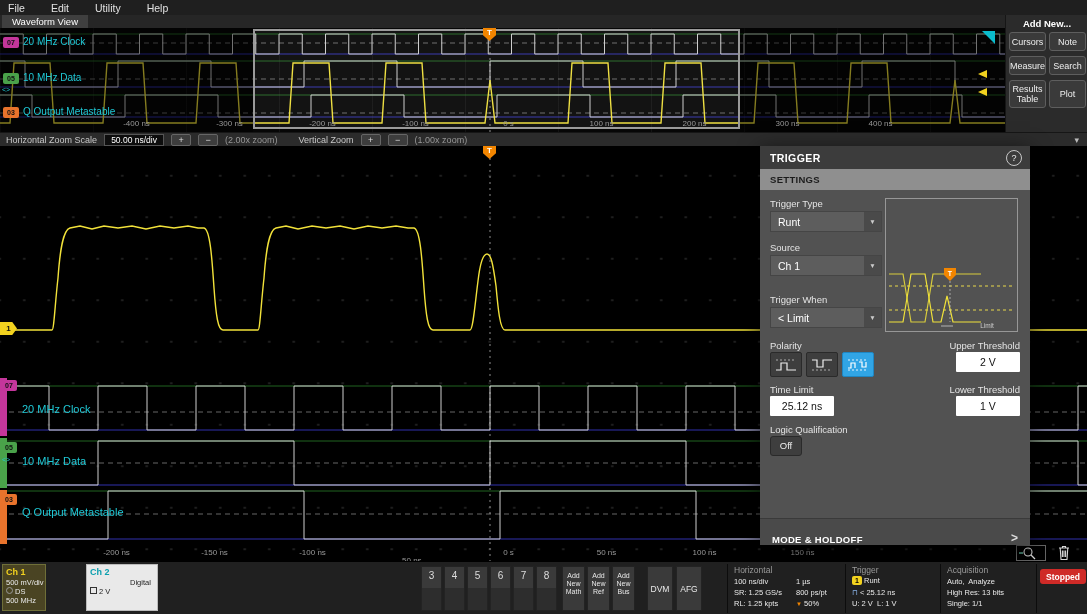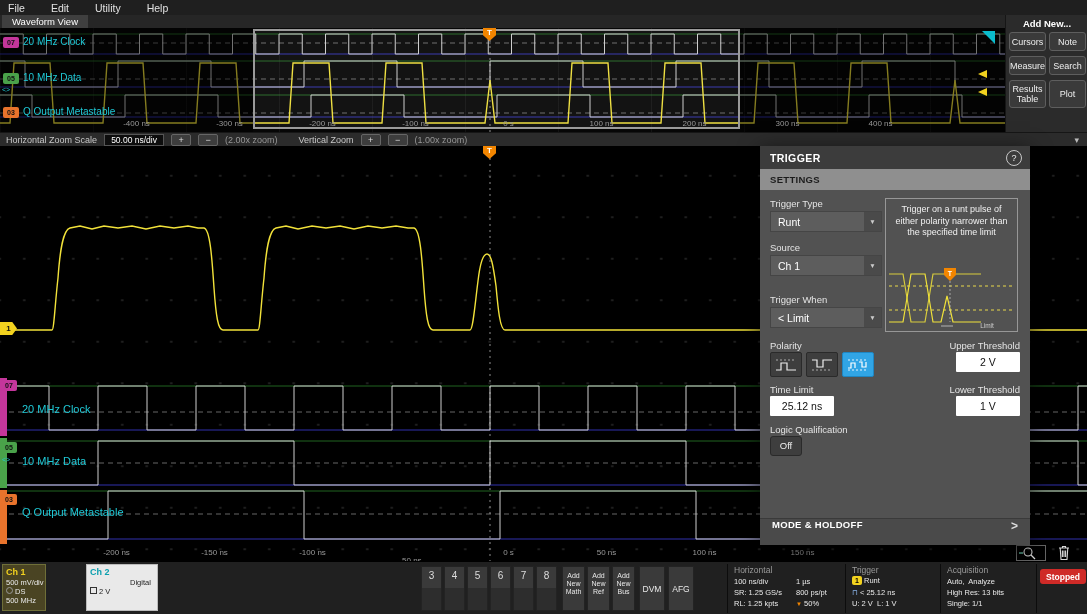--- a/index.html
+++ b/index.html
@@ -51,33 +51,33 @@
   .panel-tab{position:absolute;left:0;top:23px;width:270px;height:21px;background:#8f8f8f;display:flex;align-items:center;}
   .panel-tab span{font-size:9.5px;font-weight:bold;color:#1c1c1c;margin-left:10px;letter-spacing:.3px;}
   .lbl{position:absolute;color:#e4e4e4;font-size:9.5px;white-space:nowrap;text-align:right;}
   .dd{position:absolute;background:#5d5d5d;border:1px solid #454545;color:#fff;font-size:10.5px;display:flex;align-items:center;padding-left:7px;box-sizing:border-box;}
   .dd .arr{position:absolute;right:0;top:0;bottom:0;width:17px;background:#4a4a4a;display:flex;align-items:center;justify-content:center;font-size:6.5px;color:#ccc;}
   .inp{position:absolute;background:#fff;color:#111;font-size:10.5px;display:flex;align-items:center;justify-content:center;border-radius:1px;}
   .descbox{position:absolute;left:125px;top:52px;width:133px;height:134px;border:1px solid #979797;box-sizing:border-box;}
   .desctext{font-size:9px;line-height:11.5px;color:#f0f0f0;text-align:center;padding:5px 6px 0 6px;}
   .polbtn{position:absolute;width:32px;height:25px;background:#3e3e3e;border:1px solid #2a2a2a;border-radius:2px;display:flex;align-items:center;justify-content:center;box-sizing:border-box;}
   .polbtn.sel{background:#31a5e5;border-color:#1f86c2;}
-  .modebar{position:absolute;left:0;top:372px;width:270px;height:27px;background:#4a4a4a;border-top:1px solid #3a3a3a;display:flex;align-items:flex-start;box-sizing:border-box;}
+  .modebar{position:absolute;left:0;top:372px;width:270px;height:27px;background:#4a4a4a;border-top:1px solid #3a3a3a;display:flex;align-items:flex-end;box-sizing:border-box;}
   .modebar .mtitle{font-size:9.5px;font-weight:bold;color:#fff;margin-left:12px;letter-spacing:.3px;}
   .modebar .chev{position:absolute;right:12px;font-size:12px;font-weight:bold;color:#ddd;}
   
   .bottombar{position:absolute;left:0;top:561px;width:1087px;height:53px;background:#202020;border-top:1px solid #000;box-sizing:border-box;z-index:40;}
   .tile{position:absolute;box-sizing:border-box;}
   .t-head{font-size:9px;font-weight:bold;padding:2px 0 1px 3px;}
   .t-line{font-size:7.5px;color:#e8e8e8;padding-left:3px;line-height:9px;white-space:nowrap;}
   .chtile{position:absolute;width:21px;height:45px;background:#3a3a3a;border:1px solid #232323;box-sizing:border-box;}
   .chtile .num{font-size:10px;color:#ddd;text-align:center;padding-top:3px;}
   .chtile .sub{position:absolute;left:0;bottom:0;width:100%;height:22px;background:#2d2d2d;}
   .addtile{position:absolute;width:23px;height:45px;background:#3a3a3a;border:1px solid #232323;color:#e8e8e8;font-size:7px;line-height:8px;text-align:center;padding-top:5px;box-sizing:border-box;}
-  .fntile{position:absolute;width:26px;height:45px;background:#3a3a3a;border:1px solid #232323;color:#e8e8e8;font-size:8.5px;display:flex;align-items:center;justify-content:center;box-sizing:border-box;}
+  .fntile{position:absolute;width:26px;height:45px;background:#3a3a3a;border:1px solid #232323;color:#e8e8e8;font-size:8.5px;display:flex;align-items:center;justify-content:center;box-sizing:border-box;margin-left:8px;}
   .sec{position:absolute;height:49px;}
   .sec-title{font-size:8.5px;color:#9a9a9a;padding:1px 0 0 4px;}
   .sec-text{position:absolute;font-size:7.5px;color:#e8e8e8;white-space:pre;}
   .divider{position:absolute;width:1px;height:49px;background:#0c0c0c;top:2px;}
   .trig-badge{display:inline-block;background:#f2d21f;color:#000;font-size:7px;font-weight:bold;border-radius:2px;padding:0 3px;line-height:9px;}
   .stopped{position:absolute;background:#cf2a27;color:#fff;font-size:8.5px;font-weight:bold;border-radius:3px;display:flex;align-items:center;justify-content:center;}
   .icon-sq{display:inline-block;width:5px;height:5px;border:1px solid #999;border-radius:50%;margin-right:2px;}
   .icon-sq.dark{border-color:#333;border-radius:0;}
 </style>
 </head>
@@ -227,21 +227,20 @@
       <span>SETTINGS</span>
     </div>
 
     <span class="lbl" style="left:10px;top:52px;">Trigger Type</span>
     <div class="dd" style="left:10px;top:65px;width:112px;height:21px;">
       <span>Runt</span>
       <span class="arr">▼</span>
     </div>
 
     <div class="descbox">
-      <div class="desctext">Trigger on a runt pulse of either polarity narrower than the specified time limit</div>
       <svg width="129" height="64" style="position:absolute;left:1px;bottom:1px;">
         <line x1="2" y1="20" x2="127" y2="20" stroke="#e8d84a" stroke-dasharray="3 3" stroke-width="1"></line>
         <line x1="2" y1="44" x2="127" y2="44" stroke="#e8d84a" stroke-dasharray="3 3" stroke-width="1"></line>
         <path d="M2,56 H16 L24,8 H38 L46,56 H54 L60,30 L66,56 H94" stroke="#f0e23a" fill="none" stroke-width="1.2"></path>
         <path d="M2,8 H16 L24,56 H38 L46,8 H94" stroke="#f0e23a" fill="none" stroke-width="1.2" opacity="0.85"></path>
         <line x1="63" y1="15" x2="63" y2="56" stroke="#bbb" stroke-dasharray="2 2" stroke-width="0.8"></line>
         <polygon points="57,2 69,2 69,9 63,15 57,9" fill="#f28500"></polygon>
         <text x="63" y="9.5" font-size="7" font-weight="bold" fill="#fff" text-anchor="middle">T</text>
         <line x1="54" y1="60" x2="66" y2="60" stroke="#ccc" stroke-width="0.8"></line>
         <text x="100" y="62" font-size="6.5" fill="#ccc" text-anchor="middle">Limit</text>

